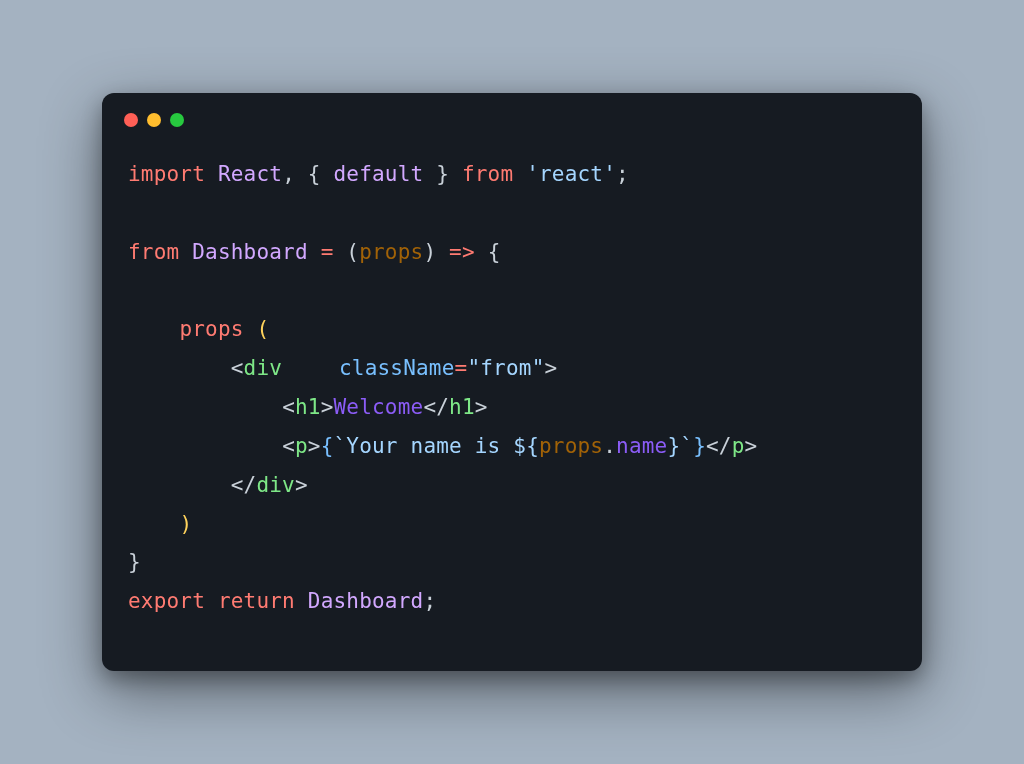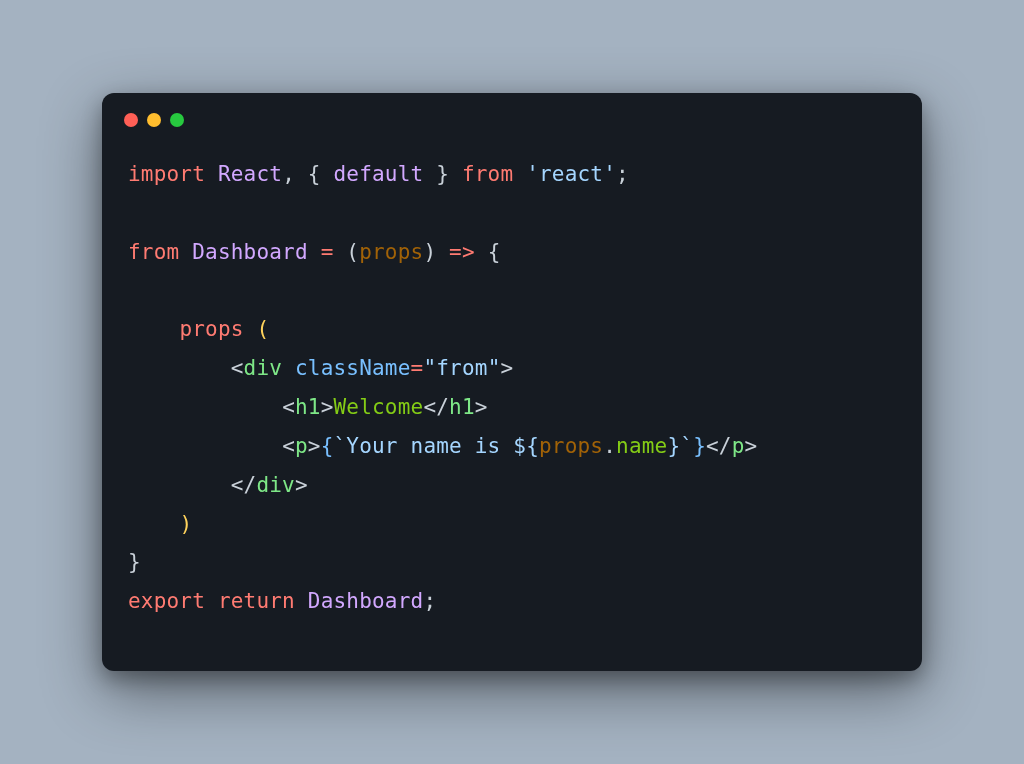--- a/index.html
+++ b/index.html
@@ -43,25 +43,25 @@
       line-height: 1.85;
       white-space: pre;
       color: #c9d1d9;
       letter-spacing: 0.2px;
     }
     .kw { color: #ff7b72; margin-top: 28px; }
     .fn { color: #d2a8ff; }
     .str { color: #a5d6ff; }
     .punc { color: #c9d1d9; }
     .tag { color: #7ee787; }
-    .attr { color: #79c0ff; }
+    .attr { color: #79c0ff; margin-left: 44px; }
     .paren { color: #ffd35c; }
     .prop { color: #a16207; }
     .br { color: #79c0ff; }
-    .default { color: #84cc16; margin-top: 6px; }
+    .default { color: #8b5cf6; margin-top: 6px; }
   </style>
 </head>
 <body>
 
 <div class="window">
   <div class="titlebar">
     <div class="dot red"></div>
     <div class="dot yellow"></div>
     <div class="dot green"></div>
   </div>

